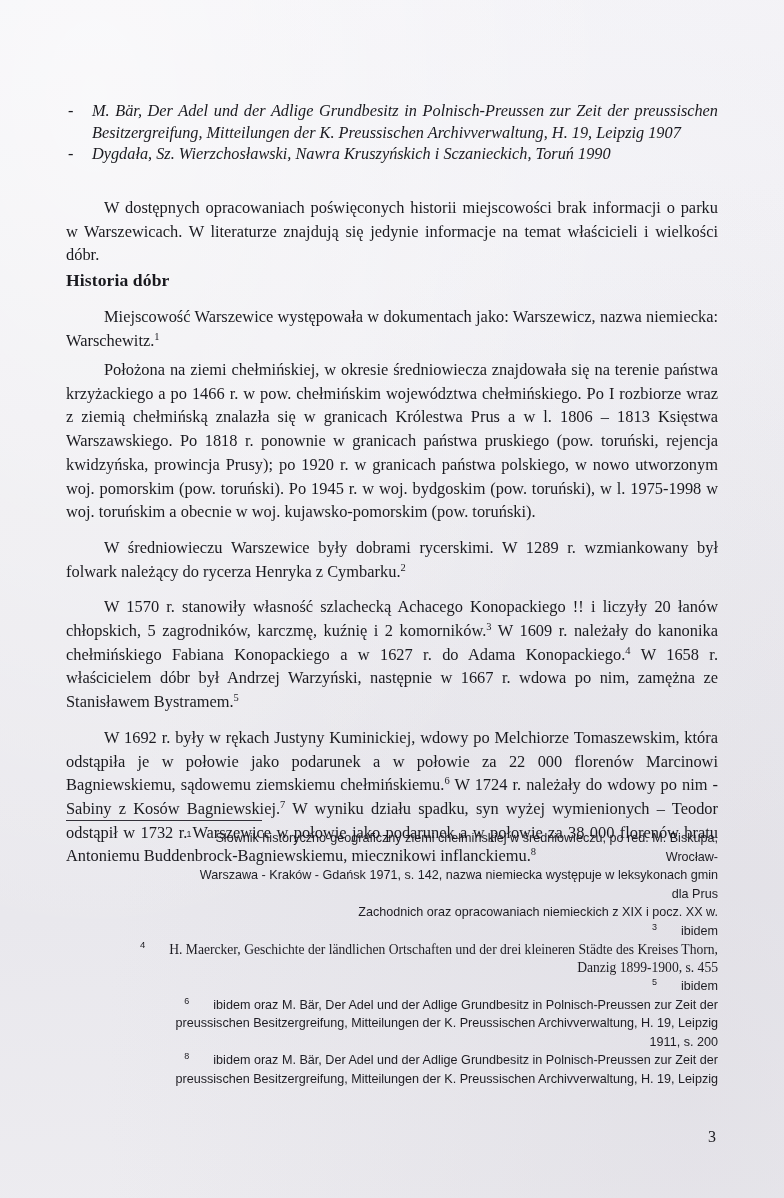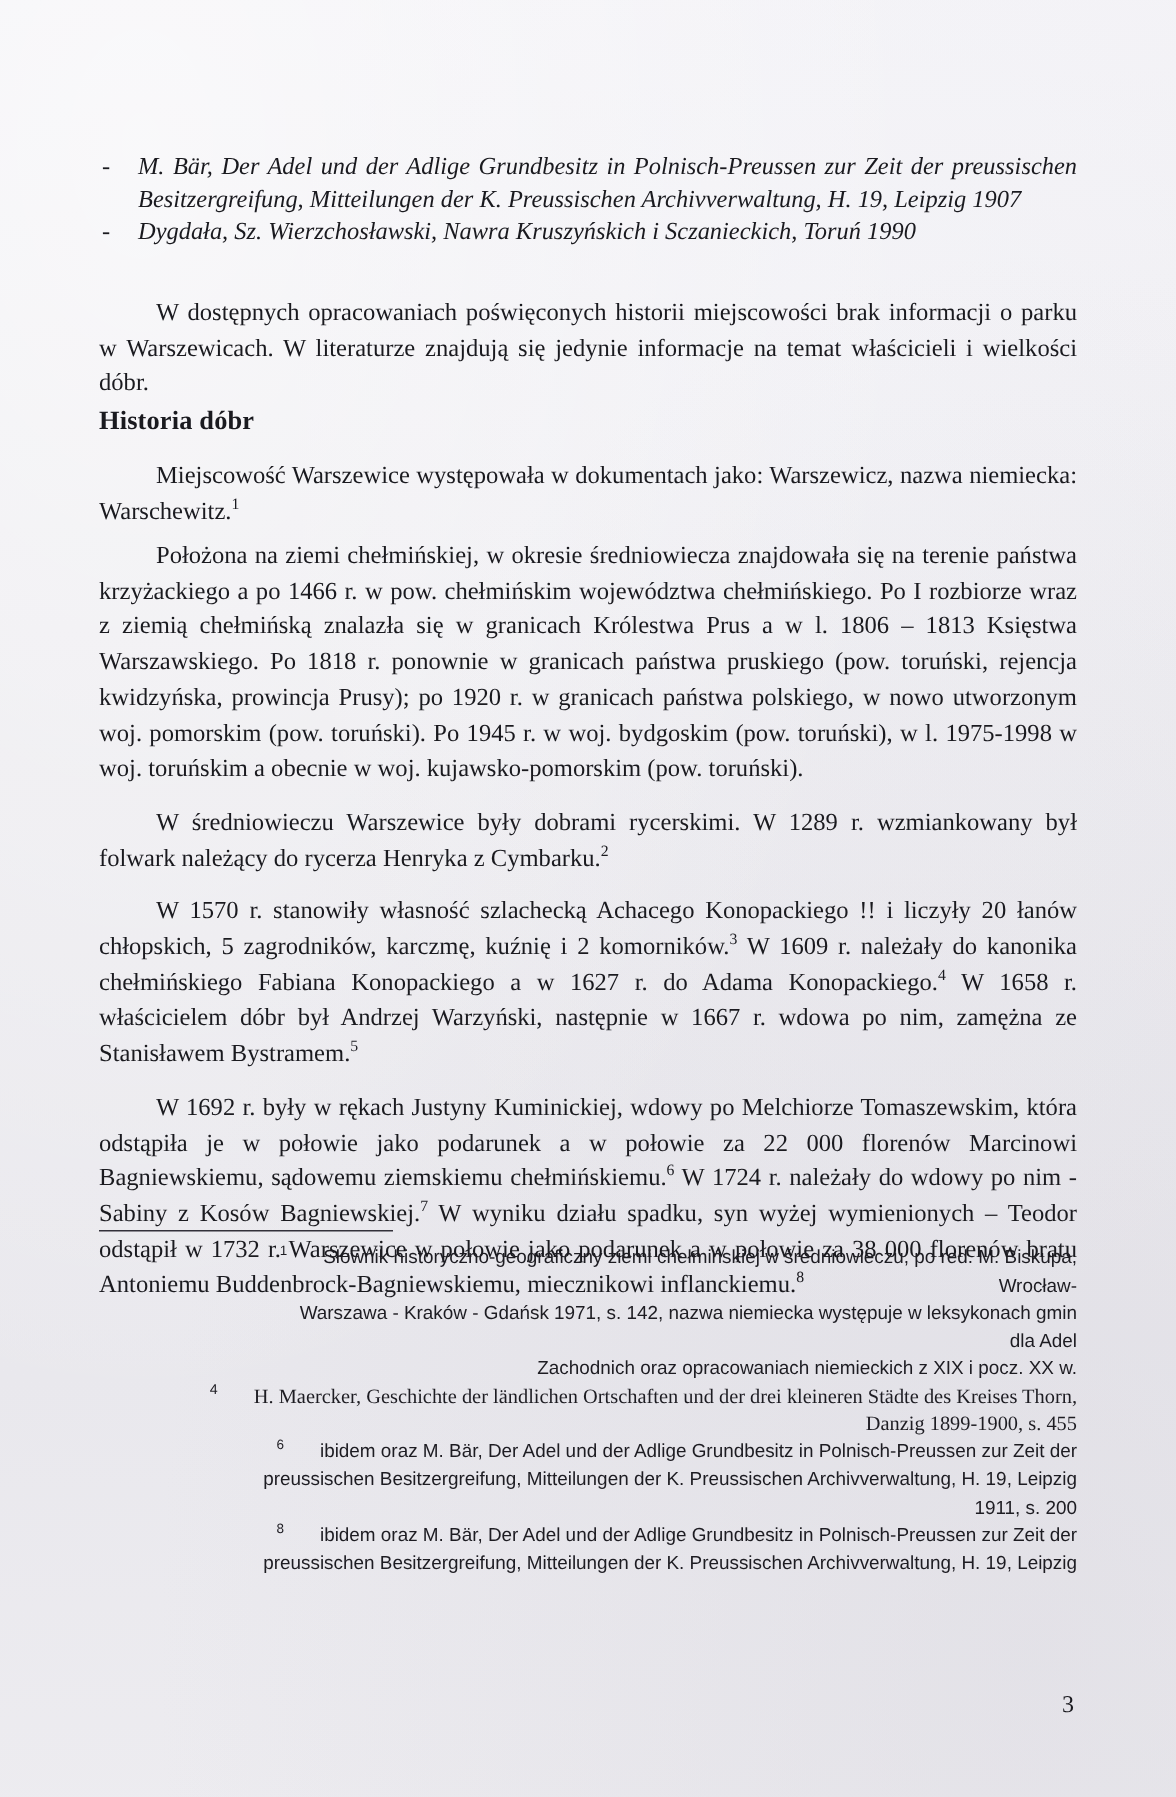--- a/index.html
+++ b/index.html
@@ -216,31 +216,37 @@
     </div>
   </div>
 
   <div class="footnotes">
     <div class="fn-rule"></div>
 
     <div class="fn-entry">
       <span class="fn-num">1</span><span class="fn-gap"></span><span>Słownik historyczno-geograficzny ziemi chełmińskiej w średniowieczu, po red. M. Biskupa,</span><br>
       <span>Wrocław-</span><br>
       <span class="fn-gap"></span><span>Warszawa - Kraków - Gdańsk 1971, s. 142, nazwa niemiecka występuje w leksykonach gmin</span><br>
-      <span>dla Adel</span><br>
+      <span>dla Prus</span><br>
       <span class="fn-gap"></span><span>Zachodnich oraz opracowaniach niemieckich z XIX i pocz. XX w.</span>
     </div>
 
 
+    <div class="fn-entry">
+      <span class="fn-num">3</span><span class="fn-gap"></span><span>ibidem</span>
+    </div>
 
     <div class="fn-entry serif-note">
       <span class="fn-num">4</span><span class="fn-gap"></span><span>H. Maercker, Geschichte der ländlichen Ortschaften und der drei kleineren Städte des Kreises Thorn,</span><br>
       <span>Danzig 1899-1900, s. 455</span>
     </div>
 
+    <div class="fn-entry">
+      <span class="fn-num">5</span><span class="fn-gap"></span><span>ibidem</span>
+    </div>
 
     <div class="fn-entry">
       <span class="fn-num">6</span><span class="fn-gap"></span><span>ibidem oraz M. Bär, Der Adel und der Adlige Grundbesitz in Polnisch-Preussen zur Zeit der</span><br>
       <span>preussischen Besitzergreifung, Mitteilungen der K. Preussischen Archivverwaltung, H. 19, Leipzig</span><br>
       <span>1911, s. 200</span>
     </div>
 
 
     <div class="fn-entry">
       <span class="fn-num">8</span><span class="fn-gap"></span><span>ibidem oraz M. Bär, Der Adel und der Adlige Grundbesitz in Polnisch-Preussen zur Zeit der</span><br>

